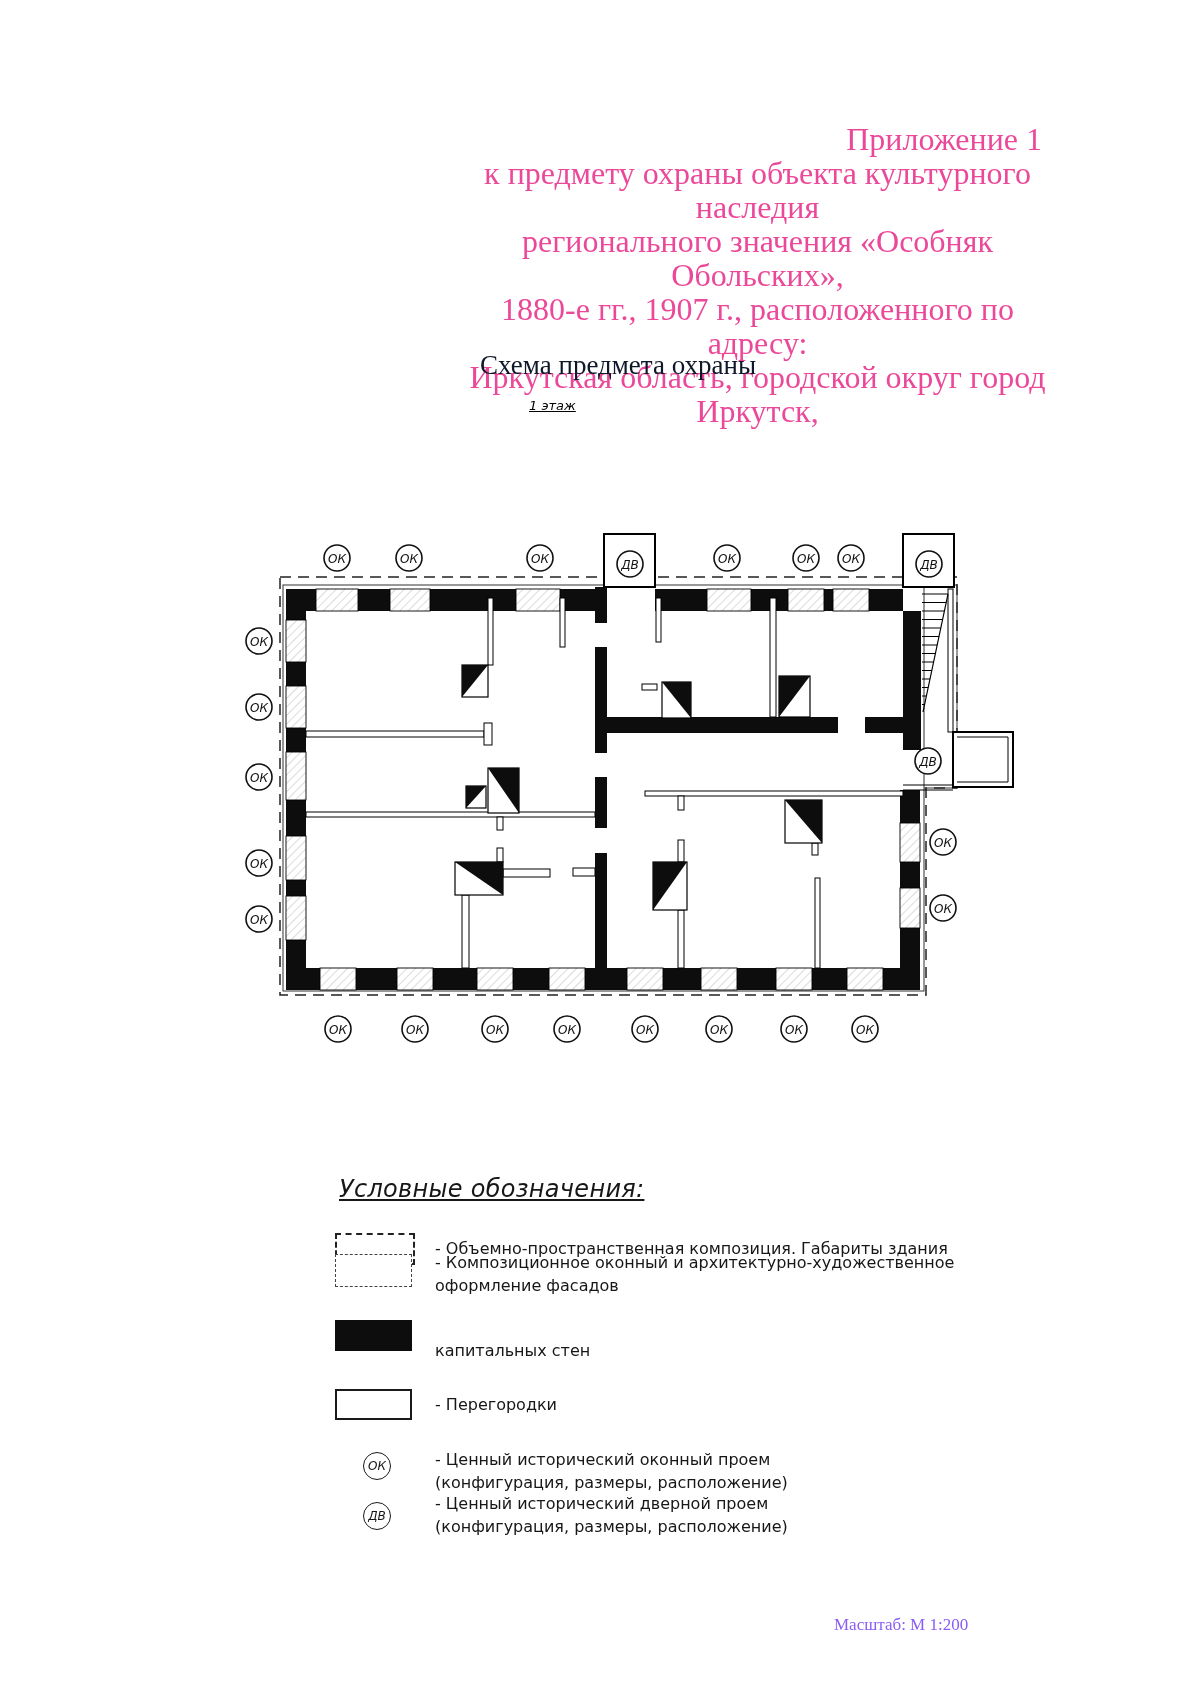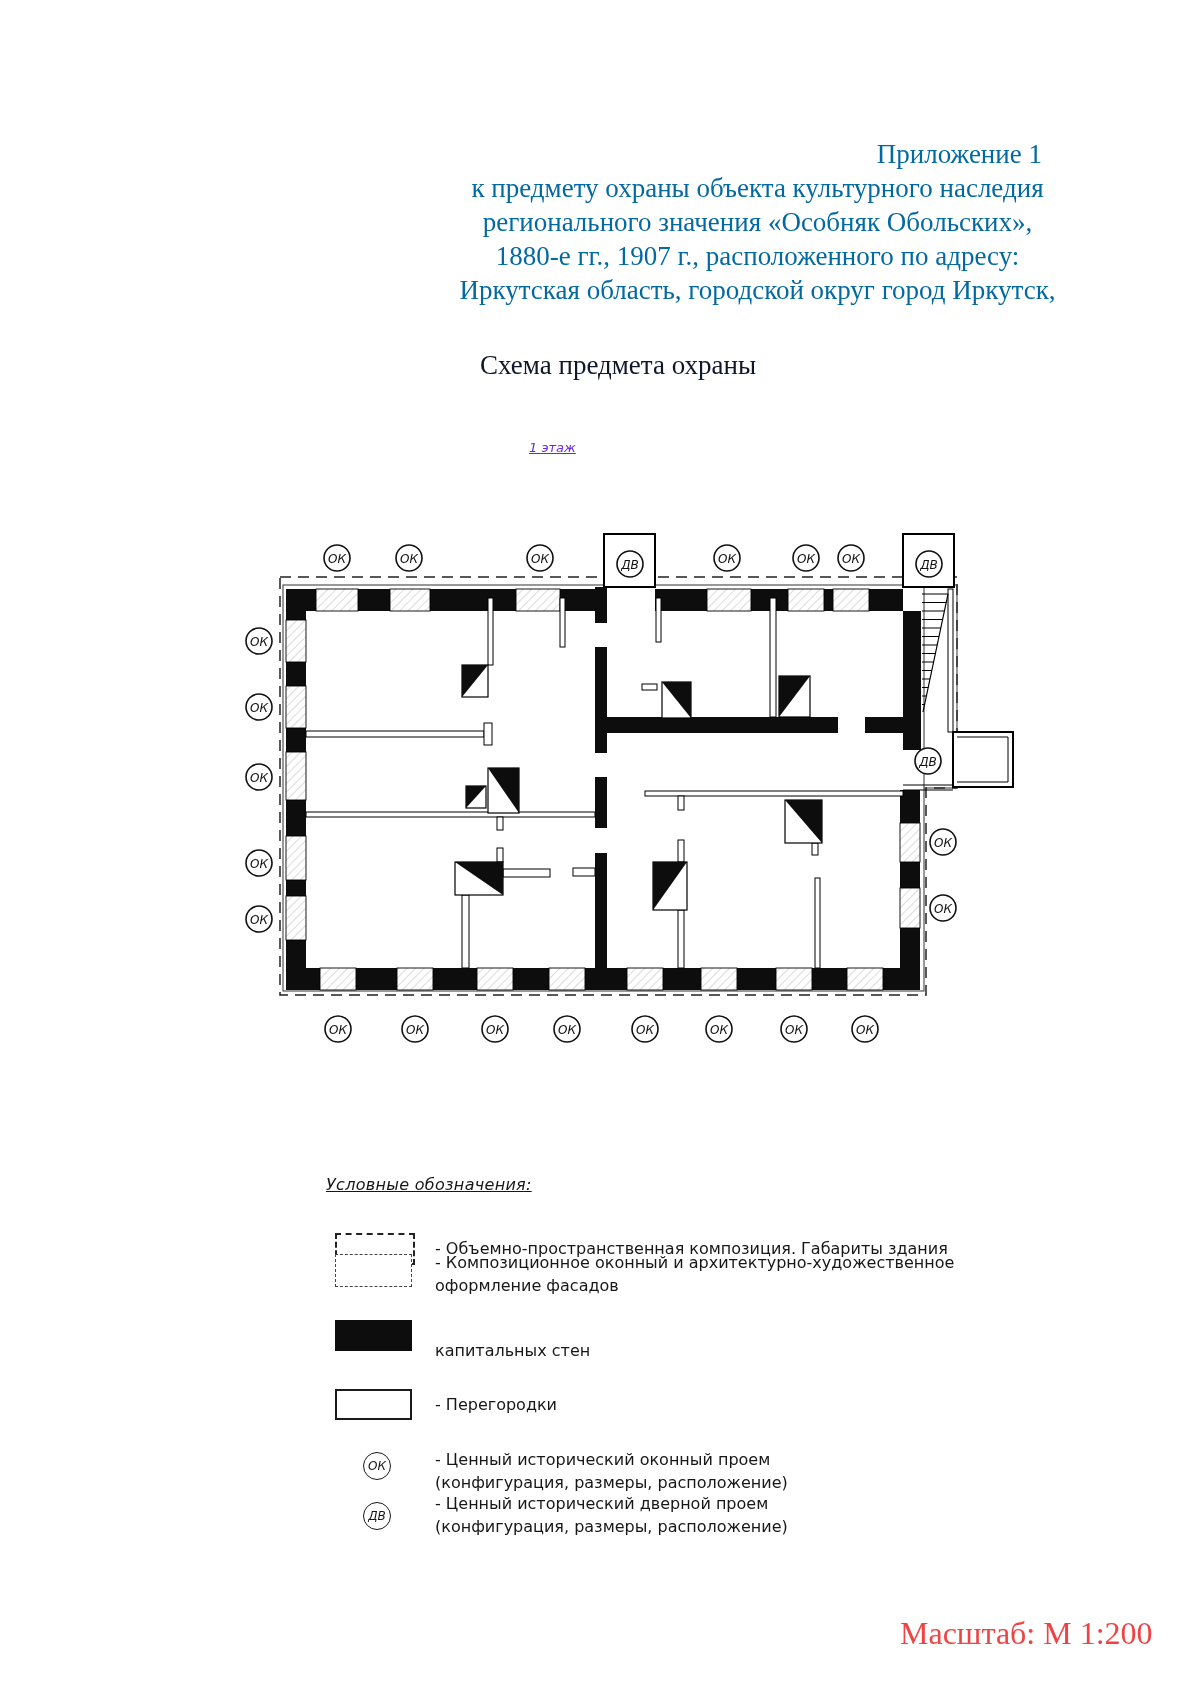--- a/index.html
+++ b/index.html
@@ -2,56 +2,56 @@
 <html><head>
 <meta charset="utf-8">
 <style>
   html,body{margin:0;padding:0;}
   body{
     width:1200px;height:1697px;position:relative;background:#ffffff;
     font-family:"Liberation Serif", serif;color:#1a1a1a;overflow:hidden;
   }
   
   .hdr{
-    position:absolute;left:455px;top:137px;width:605px;
-    font-size:27px;line-height:34px;text-align:center;color:#0369a1;
+    position:absolute;left:455px;top:122px;width:605px;
+    font-size:32px;line-height:34px;text-align:center;color:#ec4899;
   }
   .hdr .l1{text-align:right;padding-right:18px;}
   
   .section-title{
     position:absolute;left:480px;top:350px;font-size:27px;color:#0f172a;
   }
   .floor-label{
     position:absolute;left:529px;top:398px;
     font-family:"DejaVu Sans", sans-serif;font-style:italic;font-size:13px;
-    text-decoration:underline;color:#6d28d9;margin-top:42px;
+    text-decoration:underline;color:#000000;
   }
   
   #plan-svg{position:absolute;left:0;top:0;}
   
   .legend{position:absolute;left:0;top:0;width:1200px;height:0;
     font-family:"DejaVu Sans", sans-serif;color:#171717;}
   .legend-title{
-    position:absolute;left:326px;top:1175px;font-size:16px;font-style:italic;
+    position:absolute;left:339px;top:1175px;font-size:24px;font-style:italic;
     text-decoration:underline;letter-spacing:.3px;
   }
   .lg-row{position:absolute;font-size:16px;line-height:23px;}
   .lg-text{position:absolute;left:435px;top:0;width:560px;}
   .sym{position:absolute;left:335px;box-sizing:border-box;background:#fff;}
   .sym-dashed{width:80px;height:32px;border:2px dashed #222;}
   .sym-outline{width:77px;height:33px;border:1px dashed #444;}
   .sym-filled{width:77px;height:31px;background:#0d0d0d;border:1px solid #0d0d0d;}
   .sym-part{width:77px;height:31px;border:2px solid #1a1a1a;}
   .sym-circ{
     width:28px;height:28px;border:1.6px solid #1a1a1a;border-radius:50%;
     left:363px;display:flex;align-items:center;justify-content:center;
     font-size:12px;font-style:italic;
   }
   
-  .scale-note{position:absolute;left:900px;top:1615px;font-size:32px;color:#ef4444;}
+  .scale-note{position:absolute;left:834px;top:1615px;font-size:17px;color:#8b5cf6;}
 </style>
 </head>
 <body>
 
 <div class="hdr">
   <div class="l1">Приложение 1</div>
   <div>к предмету охраны объекта культурного наследия</div>
   <div>регионального значения «Особняк Обольских»,</div>
   <div>1880-е гг., 1907 г., расположенного по адресу:</div>
   <div>Иркутская область, городской округ город Иркутск,</div>

